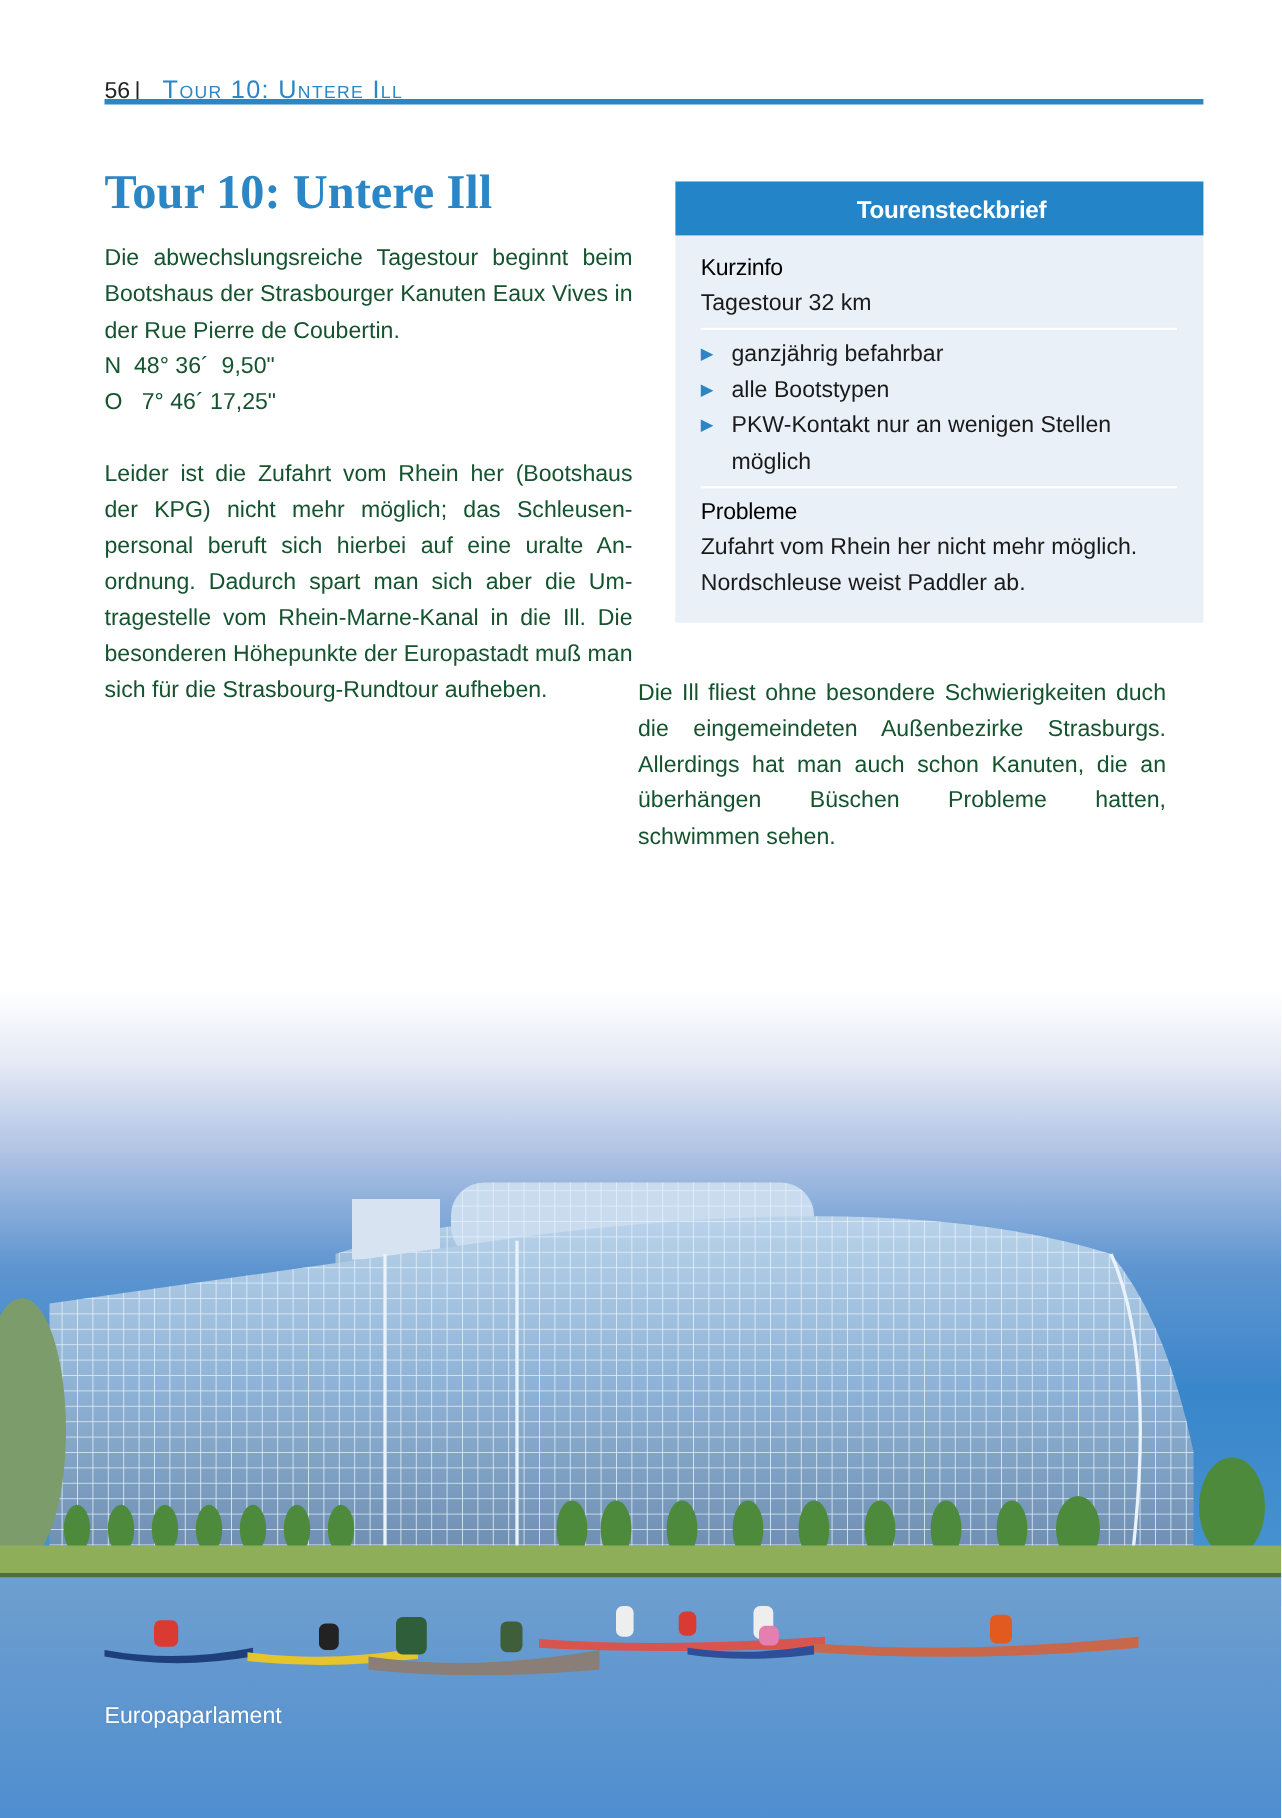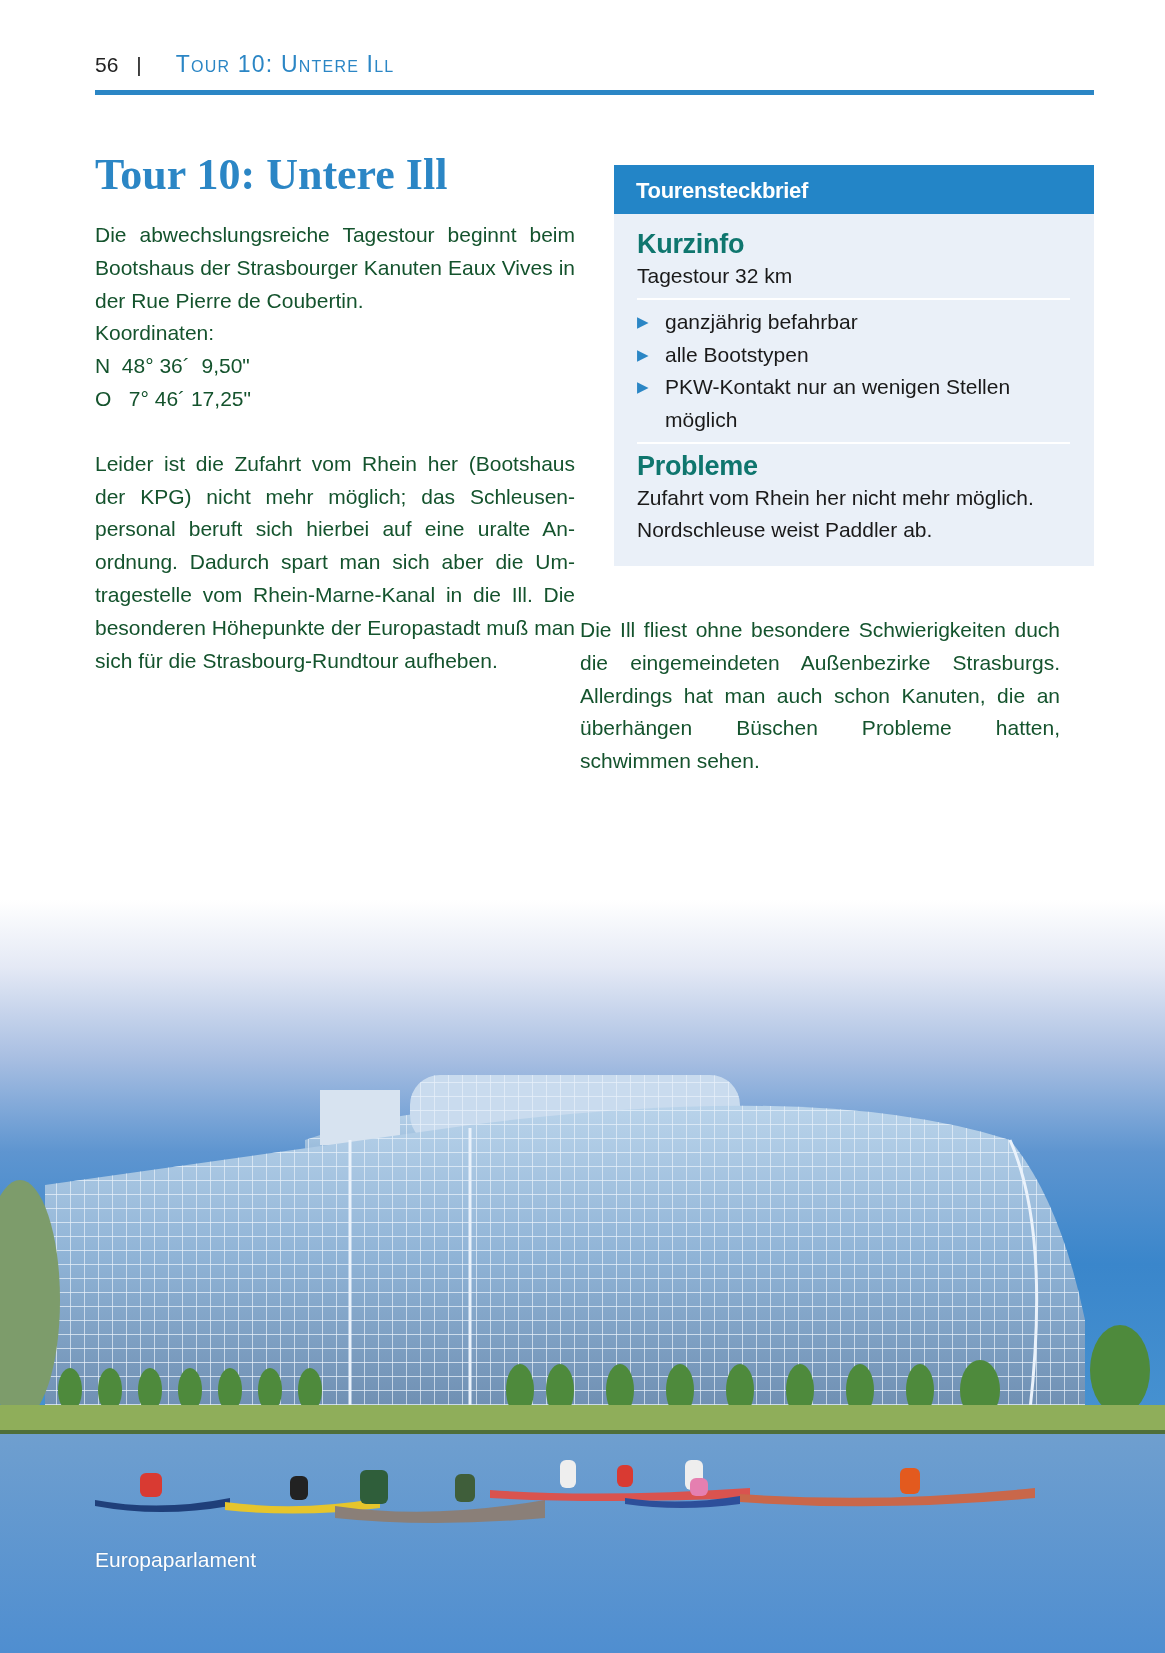--- a/index.html
+++ b/index.html
@@ -2,22 +2,22 @@
 <html><head>
 <meta charset="utf-8">
 <style>
   html, body { margin: 0; padding: 0; }
   body {
     width: 1165px; height: 1653px; position: relative; overflow: hidden;
     background: #ffffff; color: #1a1a1a;
     font-family: "Liberation Sans", "DejaVu Sans", sans-serif;
   }
   .running-head {
-    position: absolute; left: 95px; top: 51px; height: 30px;
-    display: flex; align-items: baseline; font-size: 21px; gap: 14px;
+    position: absolute; left: 95px; top: 68px; height: 30px;
+    display: flex; align-items: baseline; font-size: 21px;
   }
   .page-num { color: #222; margin-right: 4px; }
   .head-sep { color: #222; margin-right: 20px; }
   .head-title {
     color: #2b86c5; font-variant: small-caps; letter-spacing: 1.2px; font-size: 23px;
   }
   .head-rule {
     position: absolute; left: 95px; top: 90px; width: 999px; height: 5px; background: #2b86c5;
   }
   .col-left { position: absolute; left: 95px; top: 145px; width: 480px; }
@@ -30,24 +30,24 @@
     hyphens: manual; color: #14532d;
   }
   .para-gap { height: 32px; }
   .coords { white-space: pre; }
   .infobox {
     position: absolute; left: 614px; top: 165px; width: 480px;
     background: #eaf0f8;
   }
   .infobox-header {
     background: #2385c7; color: #fff; font-weight: bold; font-size: 22px;
-    height: 49px; line-height: 52px; padding-left: 22px; letter-spacing: -0.3px;
+    height: 49px; line-height: 52px; padding-left: 22px; letter-spacing: -0.3px; text-align: center;
   }
   .infobox-body { padding: 14px 24px 20px 23px; }
-  .ib-heading { color: #0f766e; font-weight: bold; font-size: 27px; line-height: 32px; letter-spacing: -0.3px; }
+  .ib-heading { color: #000000; font-weight: normal; font-size: 21px; line-height: 32px; letter-spacing: -0.3px; }
   .ib-text { font-size: 21px; line-height: 32px; }
   .ib-rule { height: 2px; background: #ffffff; margin: 6px 0 6px 0; }
   .ib-list { list-style: none; margin: 0; padding: 0; }
   .ib-list li { position: relative; padding-left: 28px; font-size: 21px; line-height: 32.5px; }
   .ib-bullet { position: absolute; left: 0; top: 0; color: #2b86c5; font-size: 15px; }
   .col-right { position: absolute; left: 580px; top: 614px; width: 480px; }
   .photo {
     position: absolute; left: 0; top: 900px; width: 1165px; height: 753px; overflow: hidden;
   }
   .photo svg { display: block; }
@@ -62,21 +62,20 @@
 <div class="running-head">
   <span class="page-num">56</span>
   <span class="head-sep">|</span>
   <span class="head-title">Tour 10: Untere Ill</span>
 </div>
 <div class="head-rule"></div>
 
 <div class="col-left">
   <h1 class="tour-title">Tour 10: Untere Ill</h1>
   <p class="body-text">Die abwechslungsreiche Tagestour beginnt beim Bootshaus der Strasbourger Kanuten Eaux Vives in der Rue Pierre de Coubertin.</p>
-  <p class="body-text">Koordinaten:</p>
   <p class="body-text coords">N  48° 36´  9,50"</p>
   <p class="body-text coords">O   7° 46´ 17,25"</p>
   <div class="para-gap"></div>
   <p class="body-text">Leider ist die Zufahrt vom Rhein her (Bootshaus der KPG) nicht mehr möglich; das Schleusen­personal beruft sich hierbei auf eine uralte An­ordnung. Dadurch spart man sich aber die Um­tragestelle vom Rhein-Marne-Kanal in die Ill. Die besonderen Höhepunkte der Europastadt muß man sich für die Strasbourg-Rundtour aufheben.</p>
 </div>
 
 <div class="infobox">
   <div class="infobox-header">Tourensteckbrief</div>
   <div class="infobox-body">
     <div class="ib-heading">Kurzinfo</div>

